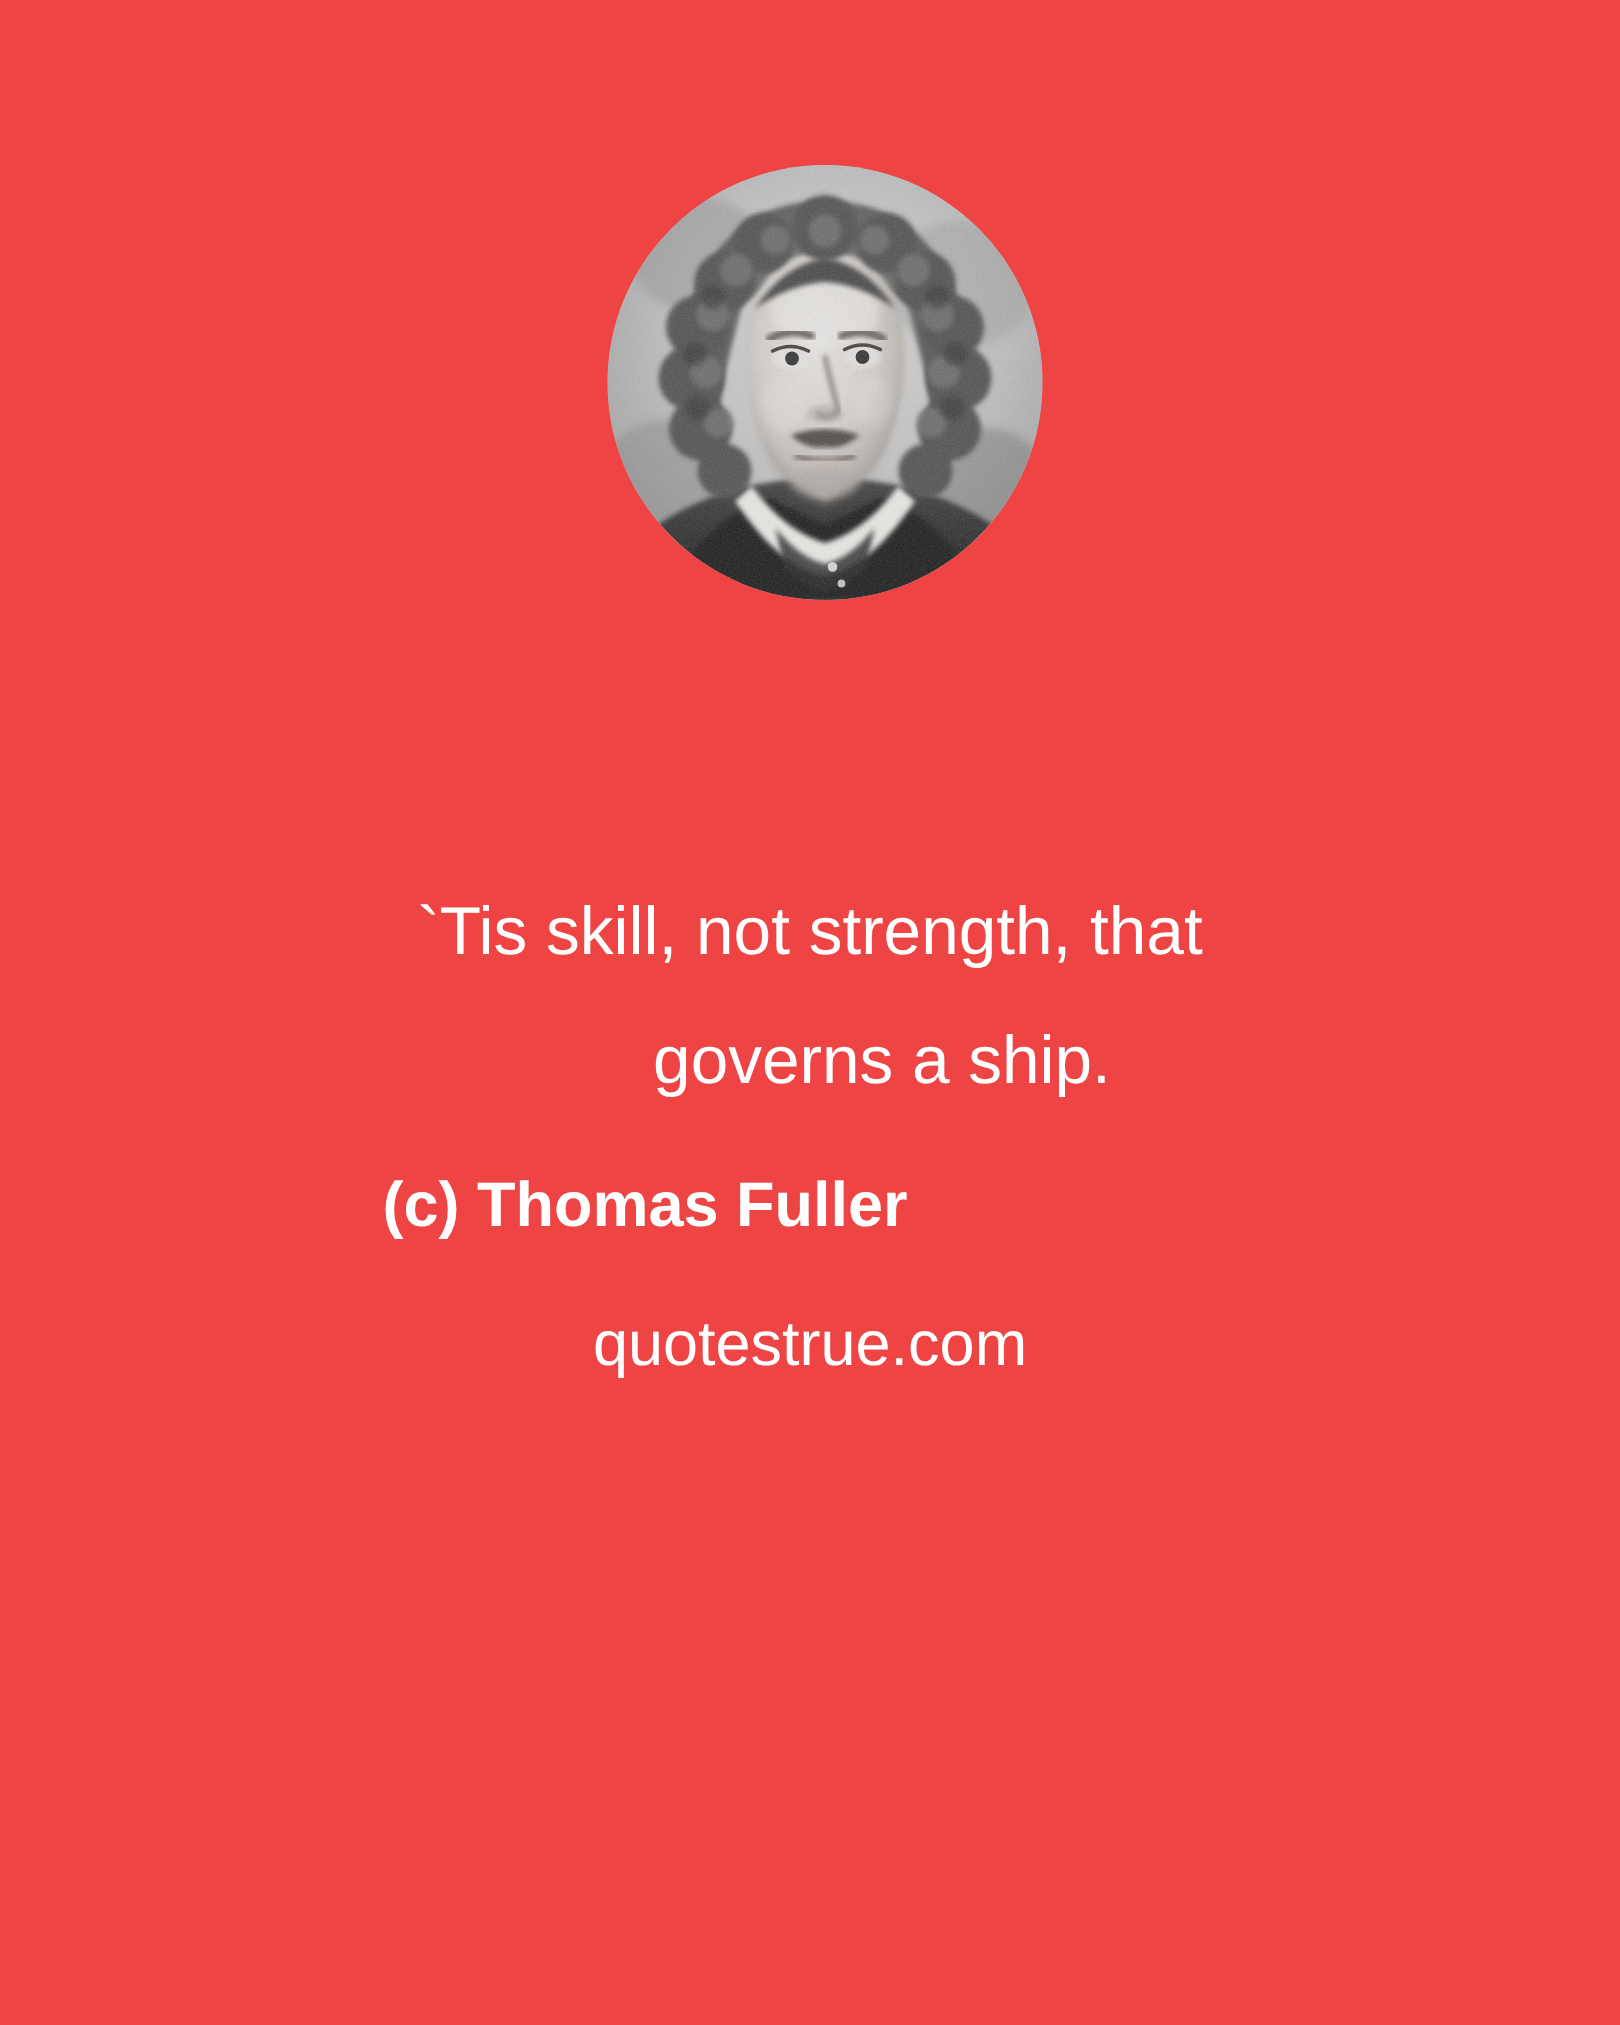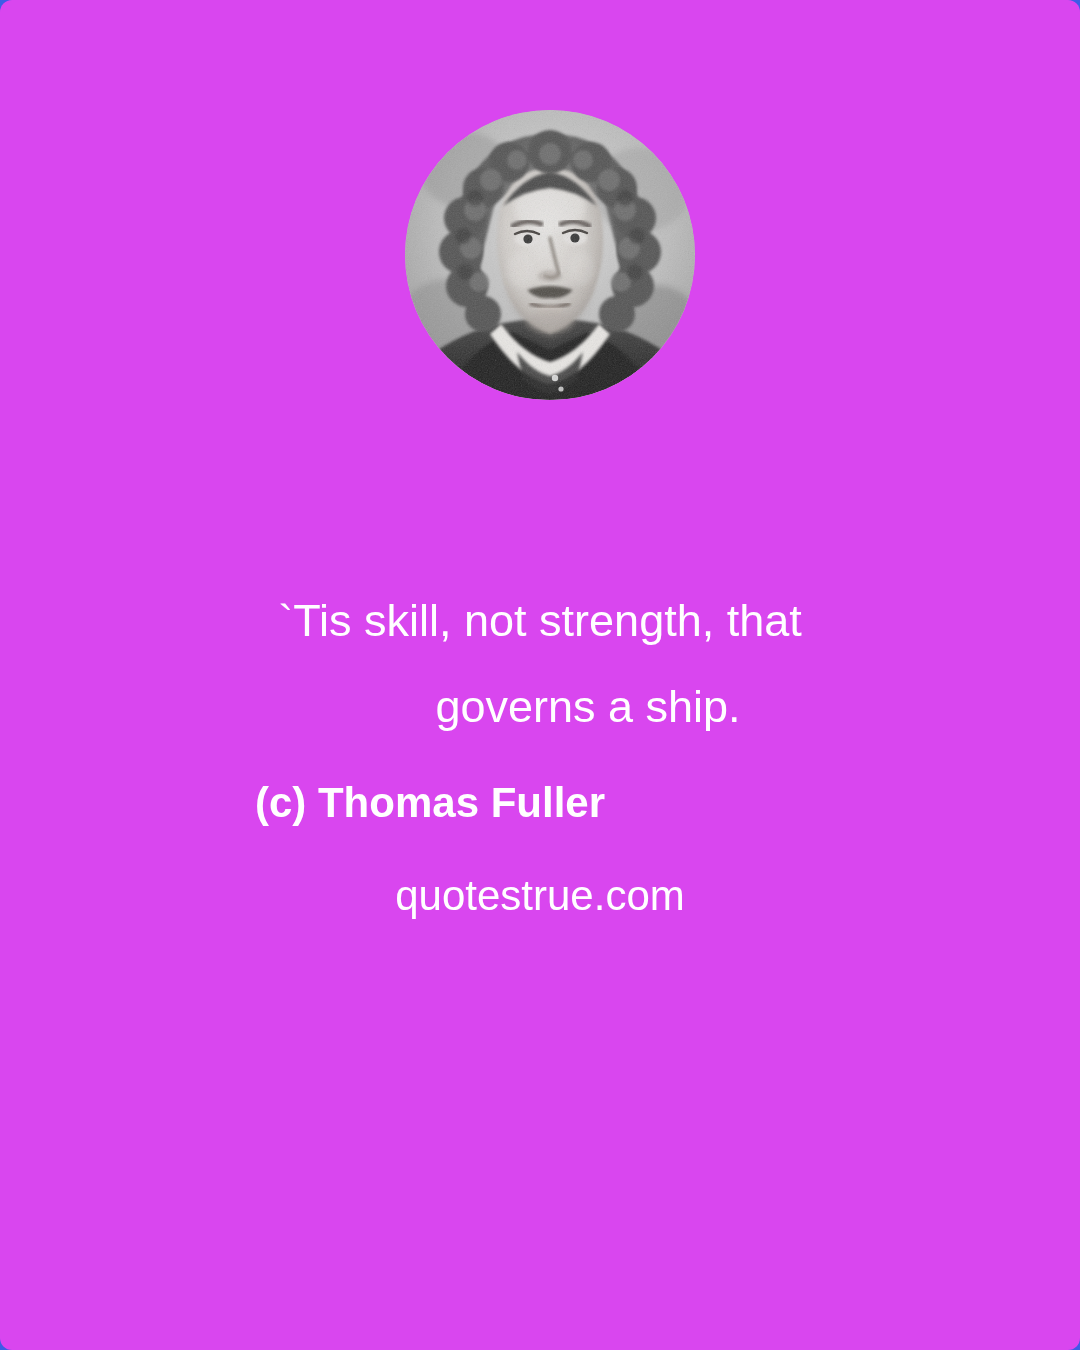--- a/index.html
+++ b/index.html
@@ -10,23 +10,22 @@
     width: 1080px;
     height: 1350px;
     background: #3d5ce6;
     font-family: "Liberation Sans", sans-serif;
     overflow: hidden;
   }
   .quote-card {
     position: relative;
     width: 1080px;
     height: 1350px;
-    background: #d946ef;
+    background: #ef4444;
     display: block;
-    border-radius: 12px;
   }
 
   
   .portrait-wrap {
     position: absolute;
     left: 405px;
     top: 110px;
     width: 290px;
     height: 290px;
   }

